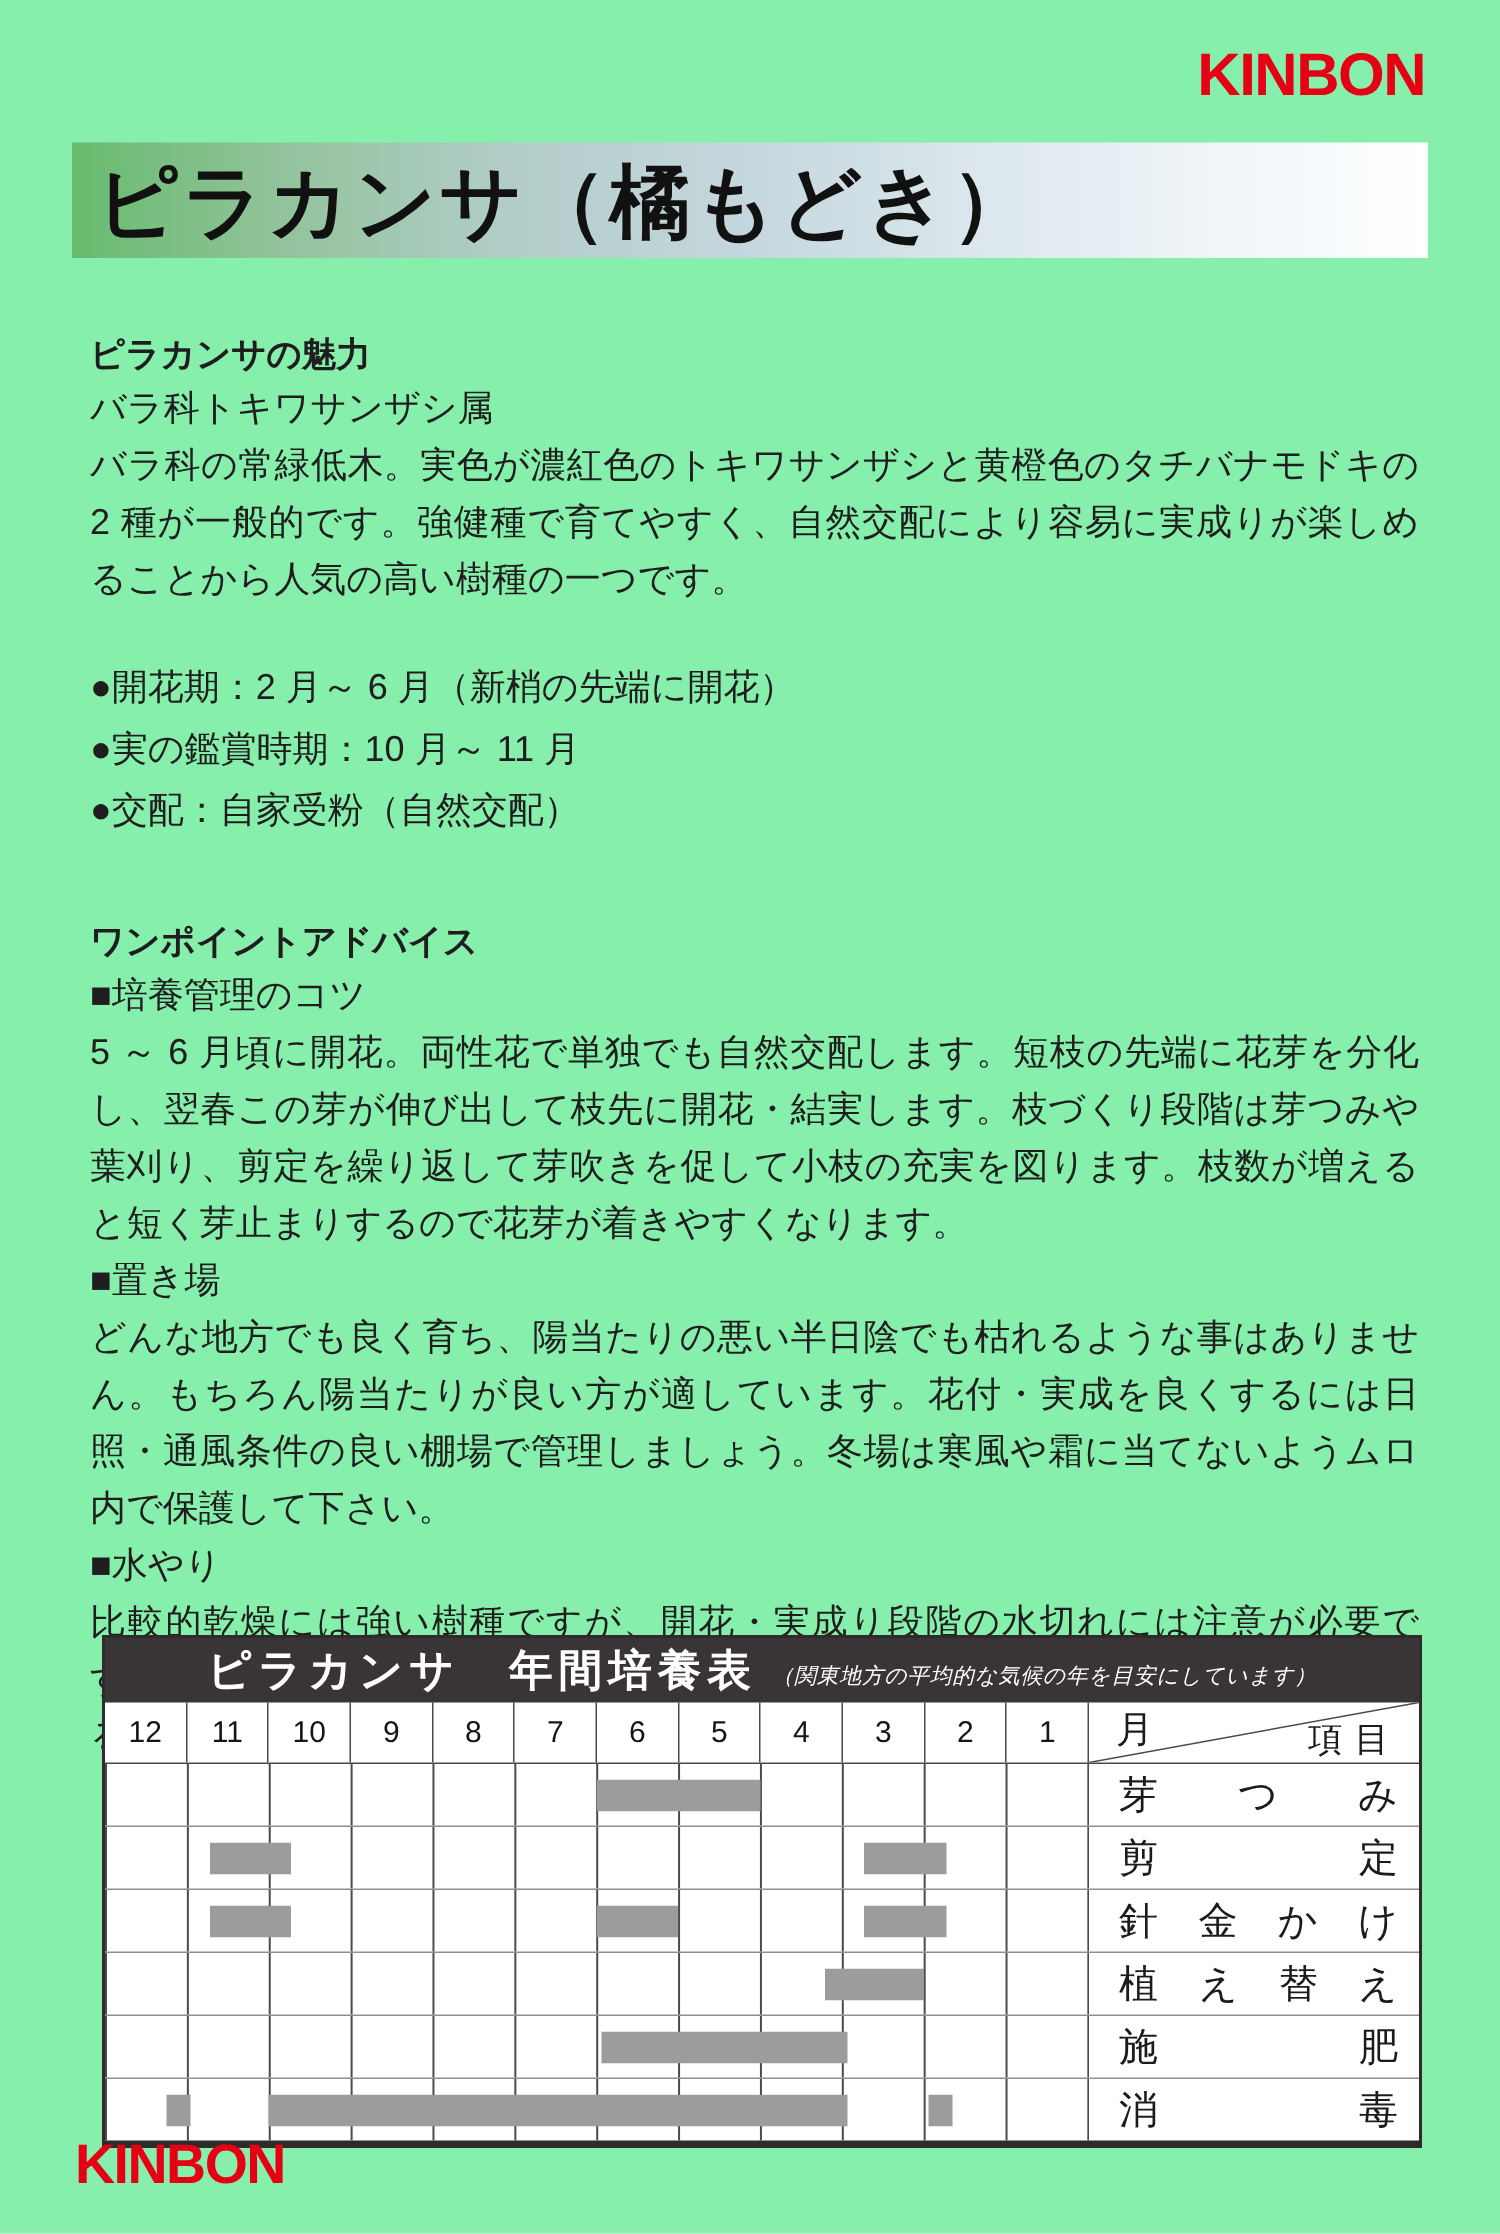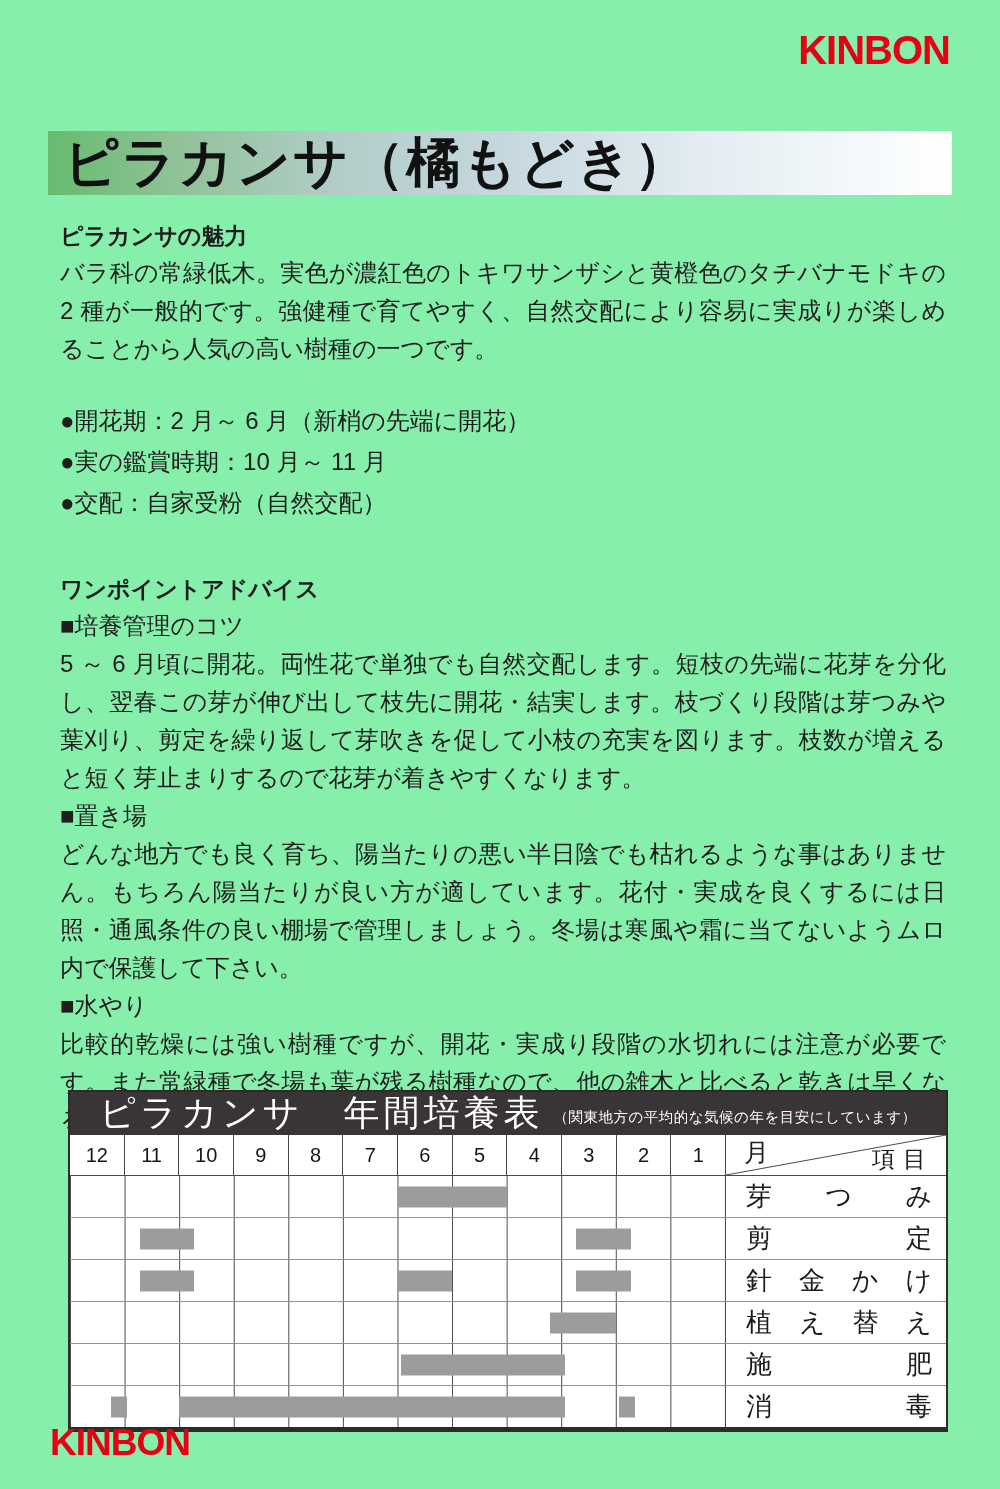--- a/index.html
+++ b/index.html
@@ -19,23 +19,23 @@
     font-size:40px;
     letter-spacing:-1px;
     color:#e60013;
   }
   .logo-top{top:28px;right:50px;}
   .logo-bottom{top:1422px;left:50px;font-size:37px;}
 
   .banner{
     position:absolute;
     left:48px;top:95px;
-    width:904px;height:64px;
+    width:904px;height:77px;
     background:linear-gradient(90deg,#67bb6e 0%,#8fc297 14%,#b2cdc8 32%,#c5d7de 50%,#e2ecf1 72%,#fbfdfe 96%,#ffffff 100%);
-    display:flex;align-items:center;margin-top:36px;
+    display:flex;align-items:flex-end;
   }
   .banner-title{
     font-family:"Liberation Serif","DejaVu Serif",serif;
     font-weight:bold;
     font-size:54px;
     letter-spacing:2px;
     color:#111;
     padding-left:16px;
     white-space:nowrap;
   }
@@ -68,29 +68,30 @@
   }
   .cal-titlebar{
     height:43px;
     background:#393435;
     color:#ffffff;
     display:flex;align-items:center;justify-content:center;
     gap:10px;
   }
   .cal-title{
     font-family:"Liberation Serif","DejaVu Serif",serif;
-    font-weight:normal;
-    font-size:36px;
+    font-weight:bold;
+    font-size:29px;
     letter-spacing:4px;
     white-space:pre;
   }
   .cal-note{
     font-size:14.5px;
     letter-spacing:0.5px;
     padding-top:8px;
+    font-style:italic;
   }
   .cal-row{display:flex;}
   .cal-head{height:40px;}
   .cal-row-data{height:41px;border-top:1px solid #8f8f8f;}
   #cal-rows .cal-row-data:first-child{border-top:1px solid #4a4a4a;}
   .cal-cells{
     flex:1;
     position:relative;
     background-image:linear-gradient(to right,#4a4a4a 1px,transparent 1px);
     background-size:calc(100% / 12) 100%;
@@ -138,20 +139,21 @@
 <div class="page">
 
   <div class="logo logo-top">KINBON</div>
 
   <div class="banner">
     <div class="banner-title">ピラカンサ（橘もどき）</div>
   </div>
 
   <div class="content">
     <div class="h-bold">ピラカンサの魅力</div>
+    <div class="plain">バラ科トキワサンザシ属</div>
     <div>バラ科の常緑低木。実色が濃紅色のトキワサンザシと黄橙色のタチバナモドキの 2 種が一般的です。強健種で育てやすく、自然交配により容易に実成りが楽しめることから人気の高い樹種の一つです。</div>
 
     <div class="facts">
       <div class="fact-line">●開花期：2 月～ 6 月（新梢の先端に開花）</div>
       <div class="fact-line">●実の鑑賞時期：10 月～ 11 月</div>
       <div class="fact-line">●交配：自家受粉（自然交配）</div>
     </div>
 
     <div class="h-bold advice-head">ワンポイントアドバイス</div>
 

